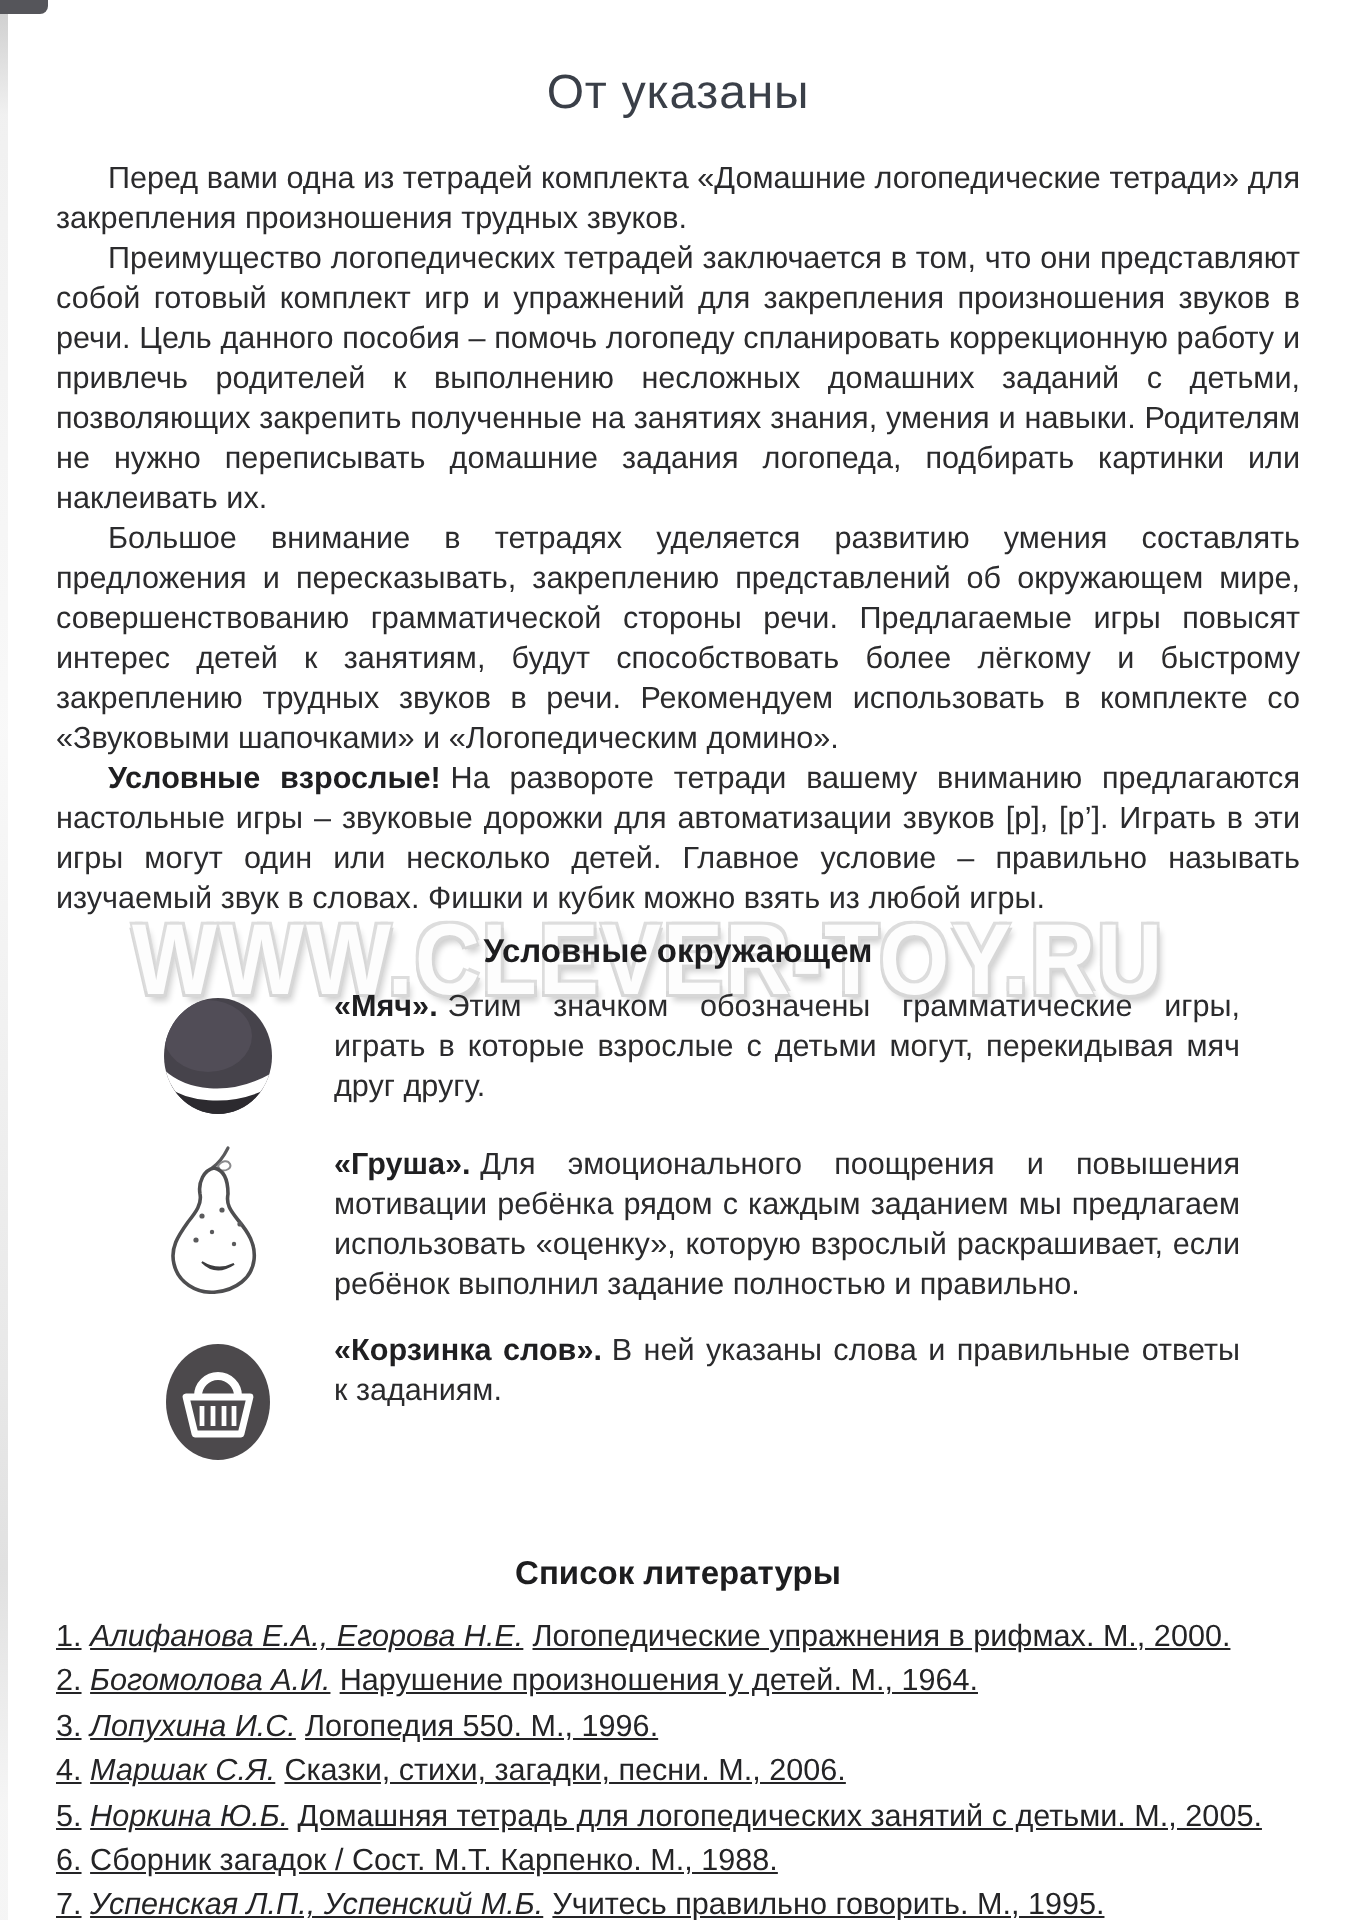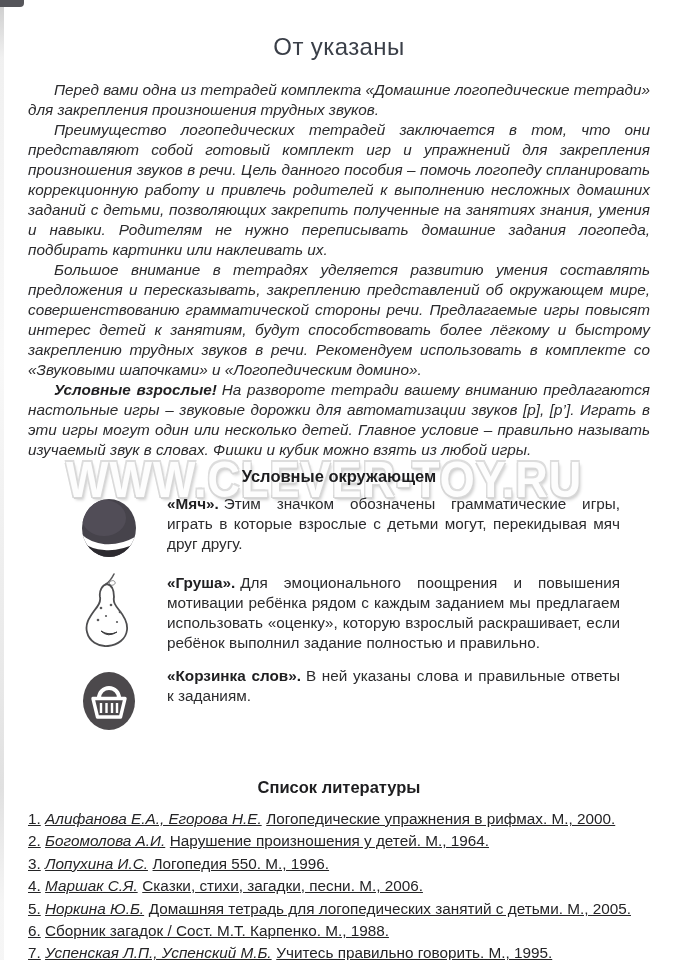--- a/index.html
+++ b/index.html
@@ -51,21 +51,20 @@
     text-align: center;
     color: #3a3f48;
     letter-spacing: .4px;
   }
   .para {
     margin: 0;
     font-size: 15.3px; line-height: 20px;
     color: #2b2b2d;
     text-align: justify;
     text-indent: 26px;
-    font-style: italic;
   }
   .lead { margin-right: .32em; color: #1f1f21; }
   .lead:empty { display: none; margin: 0; }
 
   .section-heading {
     margin: 7px 0 8px 0;
     font-size: 16.5px; font-weight: bold;
     text-align: center;
     color: #1d1d1f;
   }

